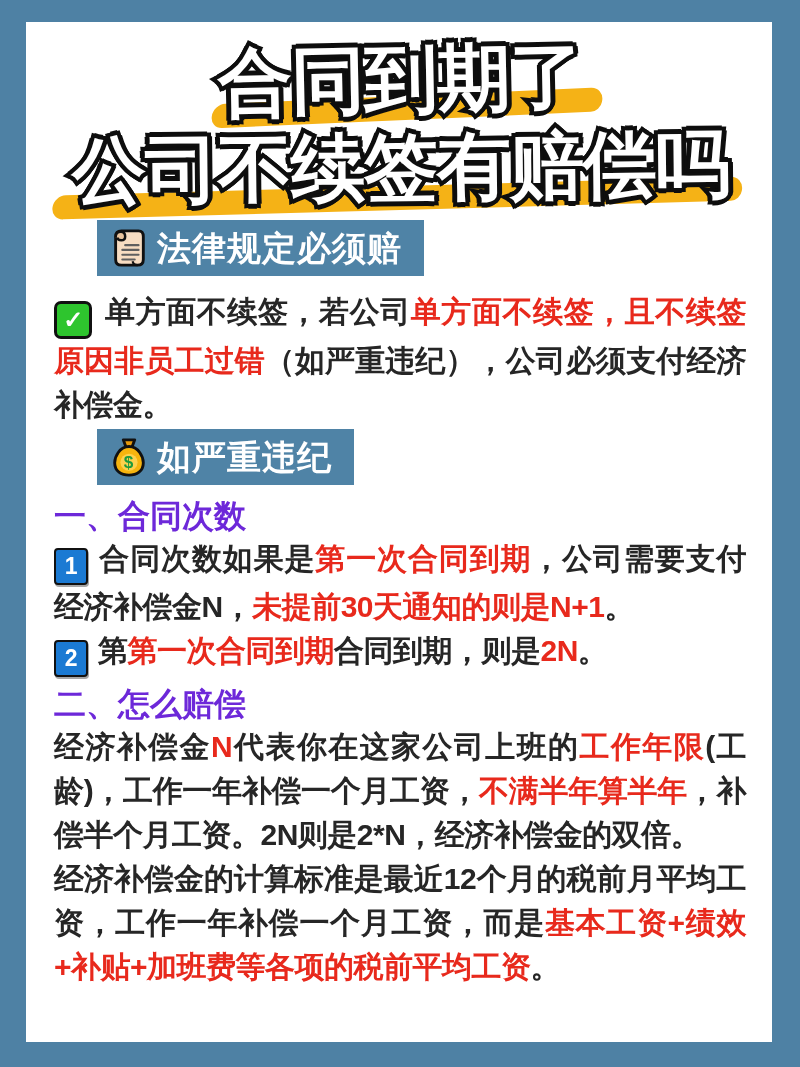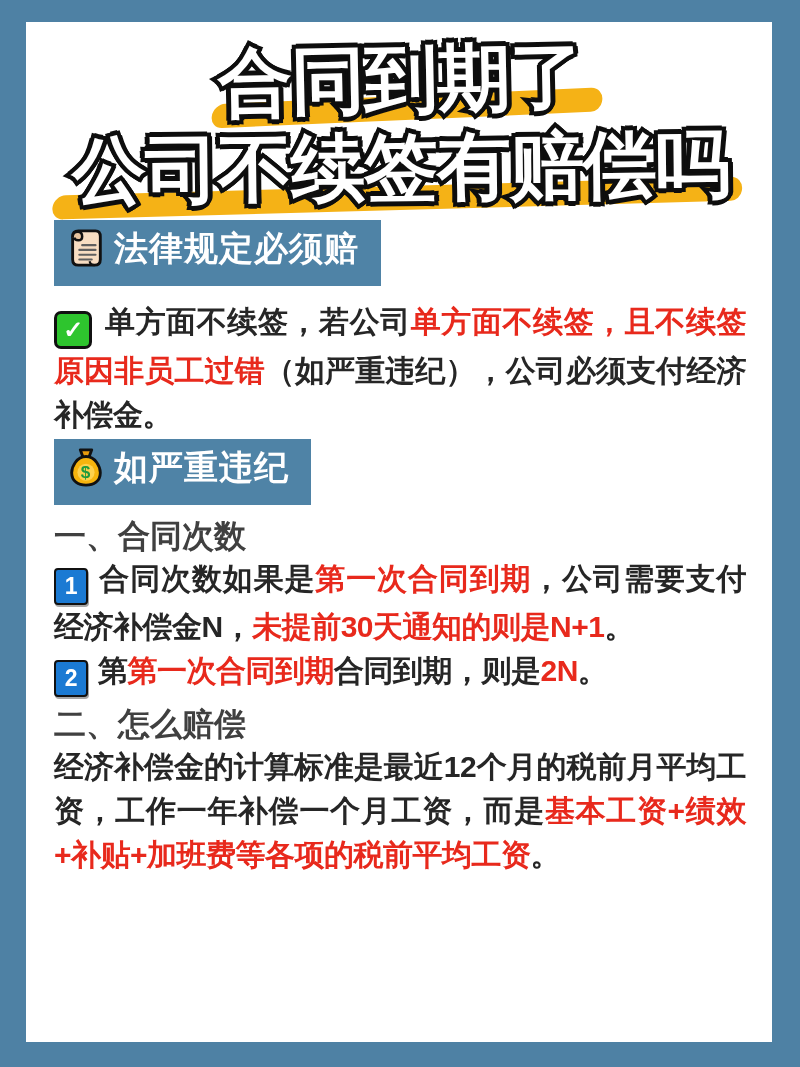--- a/index.html
+++ b/index.html
@@ -36,37 +36,38 @@
     transform:rotate(-1.3deg) skewX(-12deg);
   }
   .swash-2{bottom:2px;left:-3%;right:-2%;transform:rotate(-1deg) skewX(-10deg);}
   .title-text{position:relative;z-index:1;}
 
   
   .badge{
     display:inline-flex;align-items:center;gap:8px;
     background:#4f83a6;
     color:#ffffff;font-size:34px;font-weight:800;
-    padding:7px 22px 17px 12px;line-height:40px;
+    padding:7px 22px 7px 12px;line-height:40px;
     letter-spacing:1px;
+    margin-left:43px;
   }
   .badge-icon{width:40px;height:42px;flex:0 0 auto;}
   .badge-row{margin-top:8px;}
   .badge-row-2{margin-top:2px;}
 
   
   .para, .item{
     font-size:30px;line-height:44px;color:#262626;
     font-weight:600;letter-spacing:-0.5px;
     text-align:justify;
   }
   .para{margin-top:14px;}
   .red{color:#e8291c;}
   .heading{
-    font-size:32px;line-height:42px;font-weight:800;color:#404040;
+    font-size:32px;line-height:42px;font-weight:800;color:#6d28d9;
     margin-top:6px;letter-spacing:0;
   }
   .heading-first{margin-top:10px;}
 
   
   .checkbox{
     display:inline-flex;align-items:center;justify-content:center;
     width:32px;height:32px;background:#2ec52e;
     border:3px solid #111;border-radius:7px;
     color:#fff;font-size:24px;font-weight:900;line-height:1;
@@ -141,17 +142,18 @@
       </span><span><span>合同次数如果是</span><span class="red">第一次合同到期</span><span>，公司需要支付经济补偿金N，</span><span class="red">未提前30天通知的则是N+1</span><span>。</span></span>
     </div>
 
     <div class="item">
       <span class="keycap">
         <span>2</span>
       </span><span><span>第</span><span class="red">第一次合同到期</span><span>合同到期，则是</span><span class="red">2N</span><span>。</span></span>
     </div>
 
     <div class="heading">二、怎么赔偿</div>
+    <div class="item"><span>经济补偿金</span><span class="red">N</span><span>代表你在这家公司上班的</span><span class="red">工作年限</span><span>(工龄)，工作一年补偿一个月工资，</span><span class="red">不满半年算半年</span><span>，补偿半个月工资。2N则是2*N，经济补偿金的双倍。</span></div>
 
     <div class="item"><span>经济补偿金的计算标准是最近12个月的税前月平均工资，工作一年补偿一个月工资，而是</span><span class="red">基本工资+绩效+补贴+加班费等各项的税前平均工资</span><span>。</span></div>
 
   </div>
 </div>
 
 </body></html>

